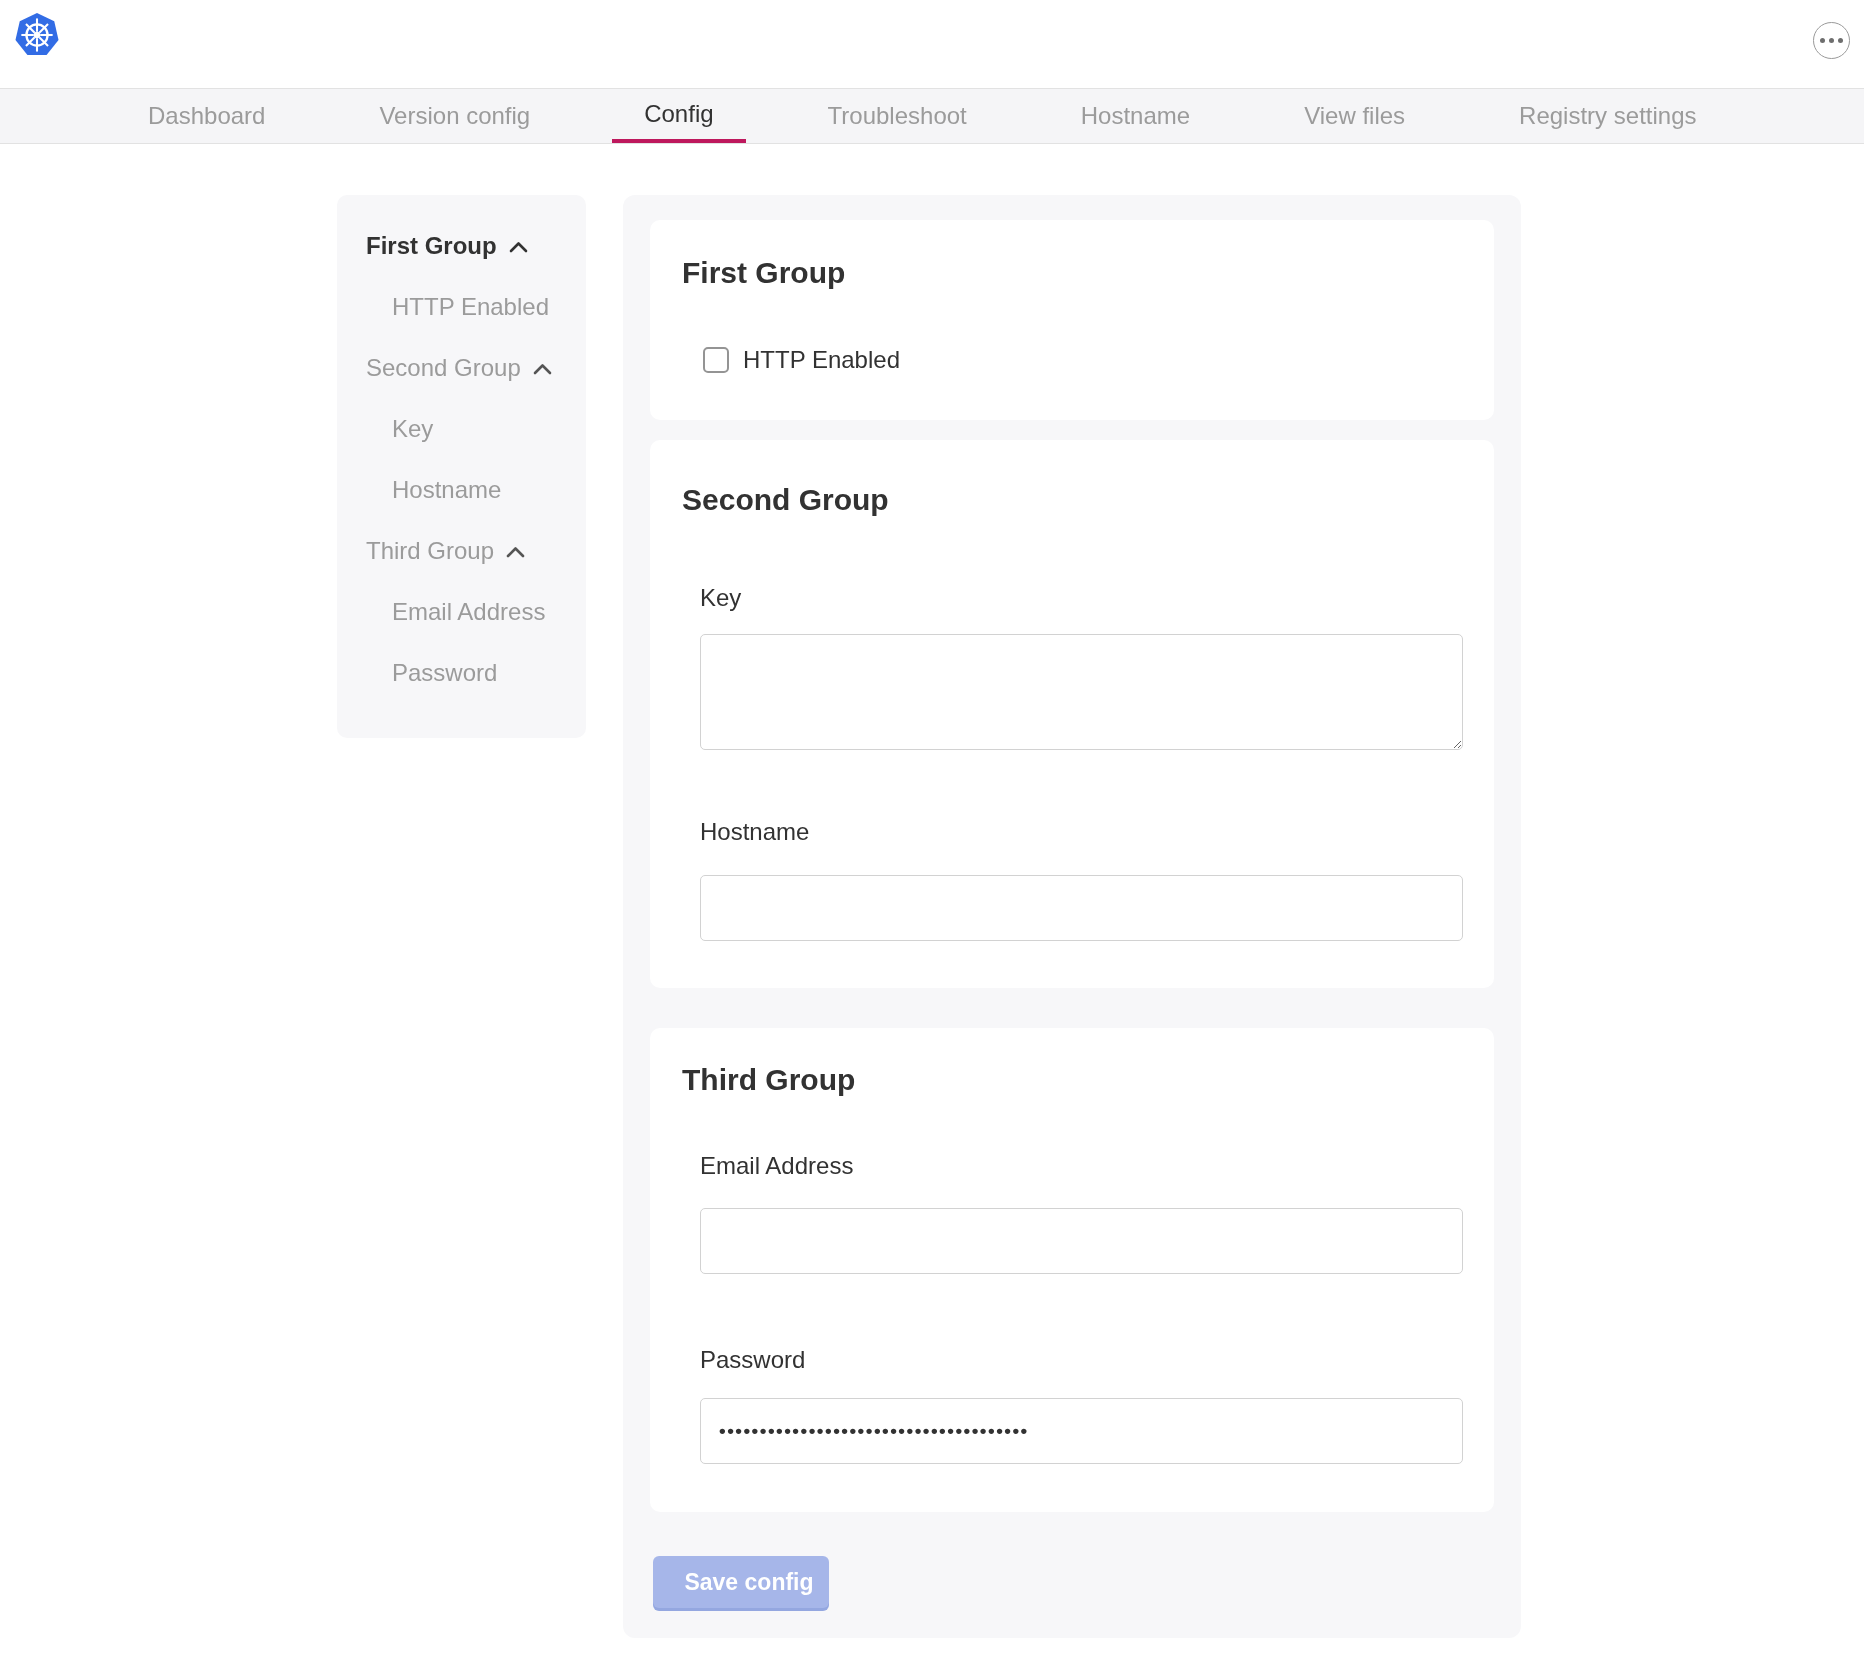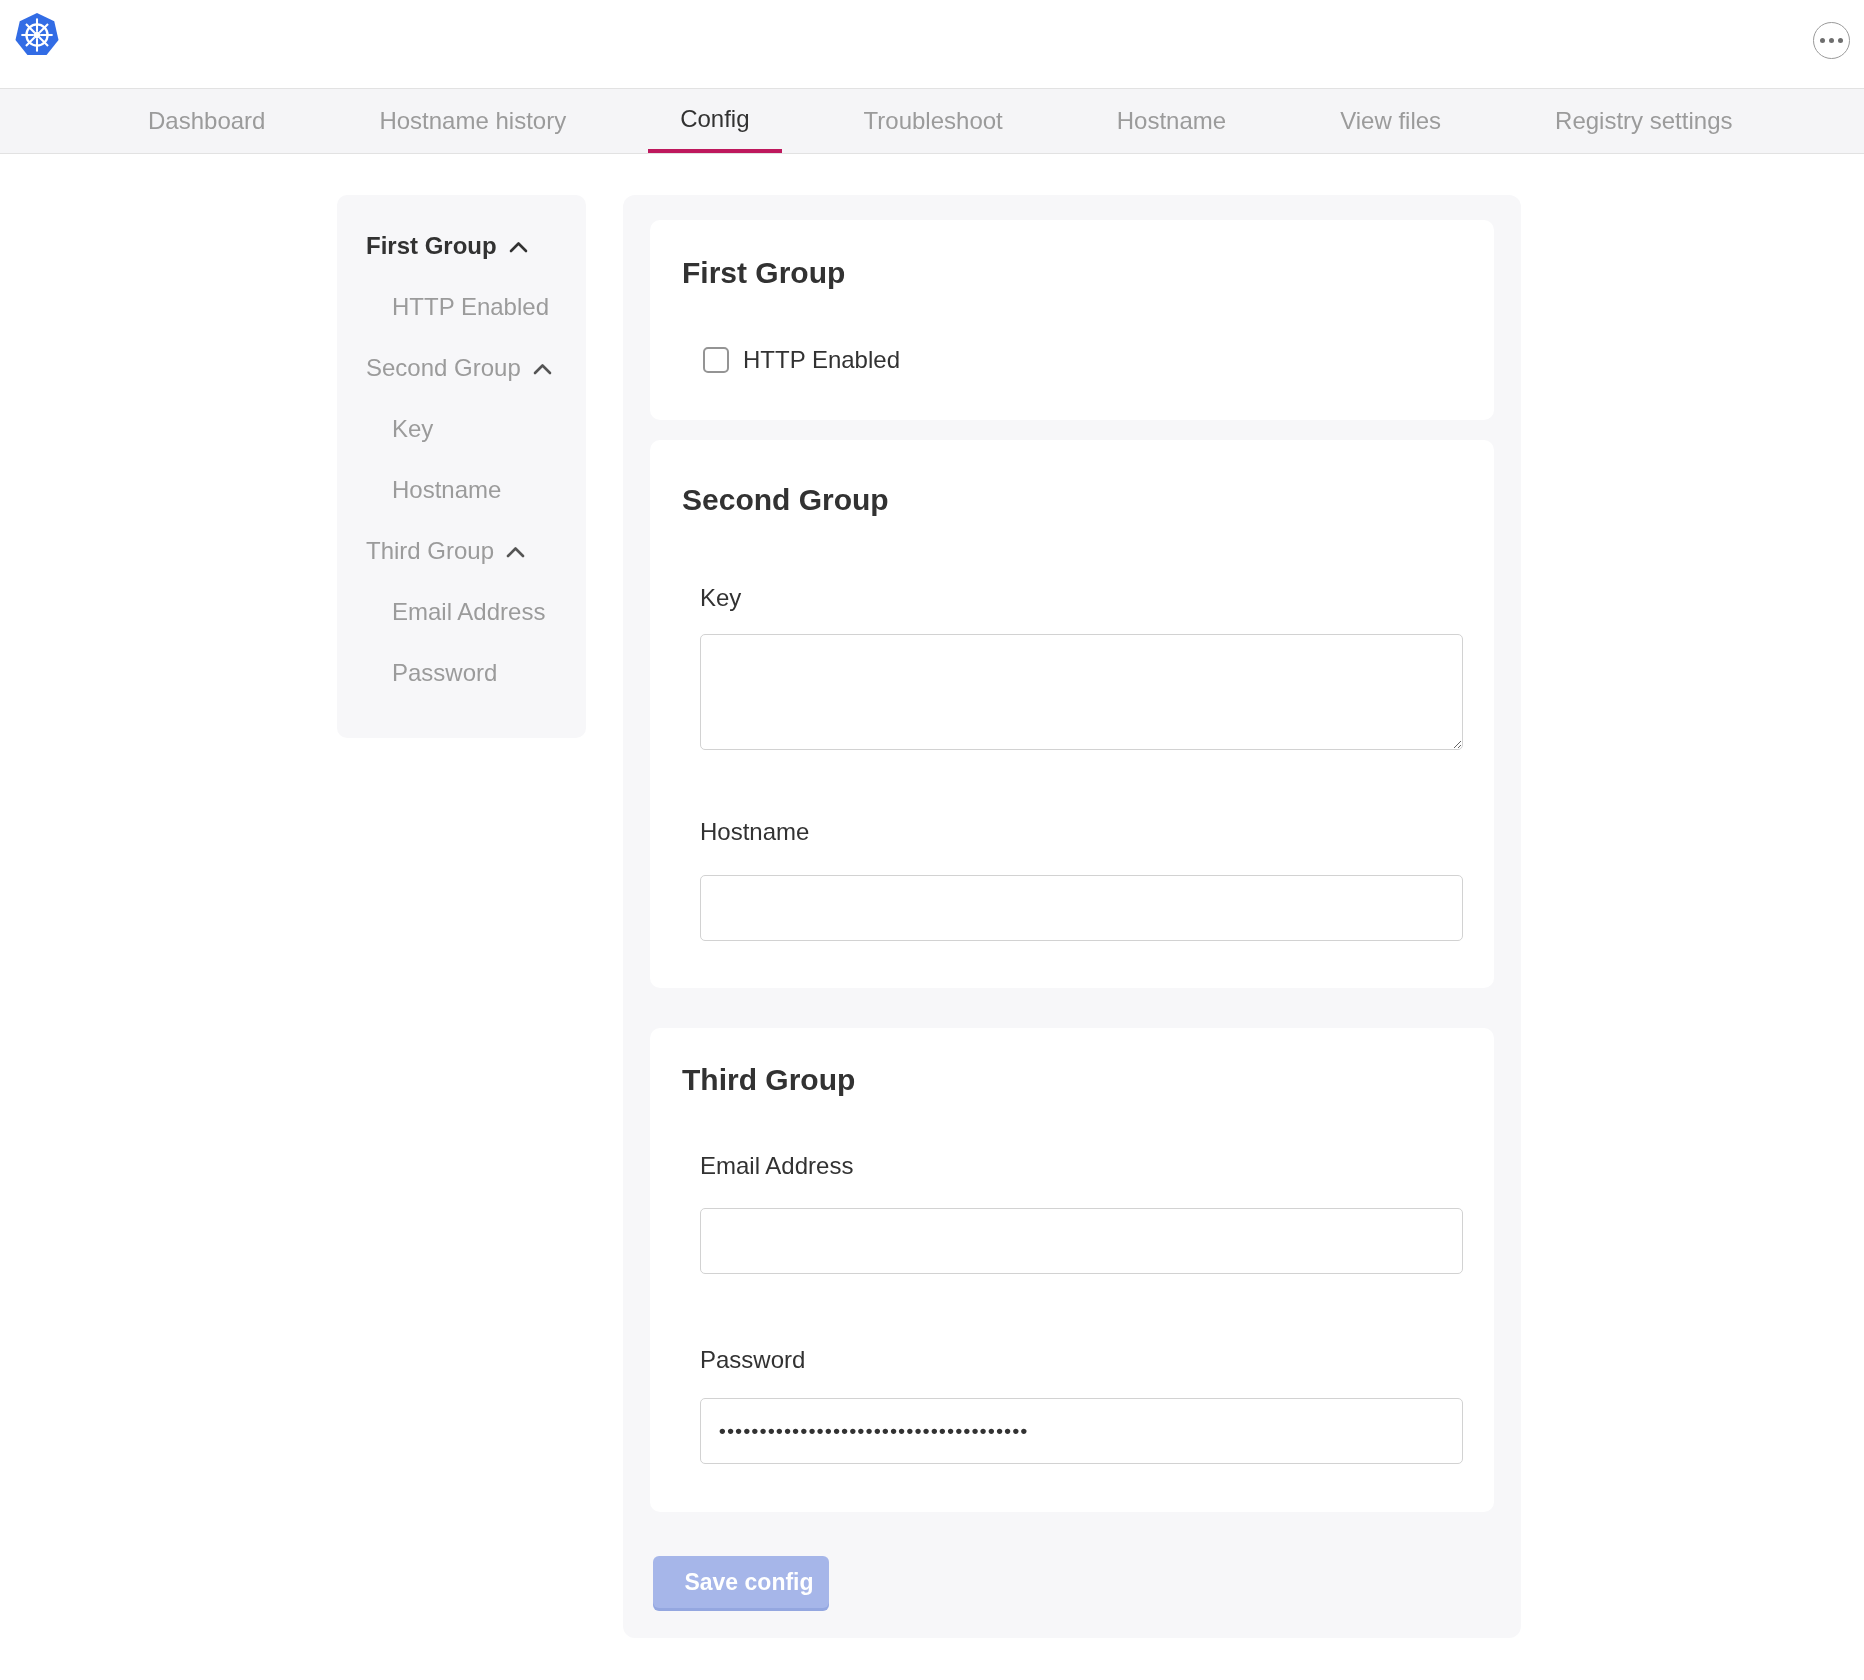--- a/index.html
+++ b/index.html
@@ -9,21 +9,21 @@
   
   .topbar { position:absolute; top:0; left:0; width:1864px; height:88px; background:#fff; }
   .logo { position:absolute; left:14px; top:12px; width:46px; height:46px; }
   .app-tab { position:absolute; left:83px; top:0; height:88px; display:flex; align-items:center;
     padding:0 20px; font-size:25px; color:#323232; border-bottom:5px solid #326de6; cursor:pointer; }
   .more-btn { position:absolute; right:14px; top:22px; width:37px; height:37px; border:1px solid #9a9a9a;
     border-radius:50%; display:flex; align-items:center; justify-content:center; gap:4px; background:#fff; cursor:pointer; }
   .more-btn i { width:5px; height:5px; border-radius:50%; background:#6e6e6e; display:block; }
 
   
-  .subnav { position:absolute; top:88px; left:0; width:1864px; height:66px; background:#f5f5f7;
+  .subnav { position:absolute; top:88px; left:0; width:1864px; height:56px; background:#f5f5f7;
     border-top:1px solid #e2e2e2; border-bottom:1px solid #e2e2e2;
     display:flex; align-items:stretch; padding-left:116px; gap:50px; }
   .subnav .tab { display:flex; align-items:center; padding:0 32px; font-size:24px; color:#9b9b9b; cursor:pointer; }
   .subnav .tab.active { color:#323232; font-weight:500; border-bottom:4px solid #be185d; }
 
   
   .confignav { position:absolute; left:337px; top:195px; width:249px; height:543px;
     background:#f7f7f9; border-radius:10px; padding:20px 0 0 29px; }
   .cn-item { height:61px; display:flex; align-items:center; font-size:24px; color:#9b9b9b; cursor:pointer; }
   .cn-item.group { gap:12px; }
@@ -81,21 +81,21 @@
   </div>
   <div class="more-btn">
     <i></i>
       <i></i>
       <i></i>
   </div>
 </div>
 
 <div class="subnav">
   <div class="tab">Dashboard</div>
-  <div class="tab">Hostname history</div>
+  <div class="tab">Version config</div>
   <div class="tab active">Config</div>
   <div class="tab">Troubleshoot</div>
   <div class="tab">Hostname</div>
   <div class="tab">View files</div>
   <div class="tab">Registry settings</div>
 </div>
 
 <div class="confignav">
   <div class="cn-item group active-group">
     <span>First Group</span>

